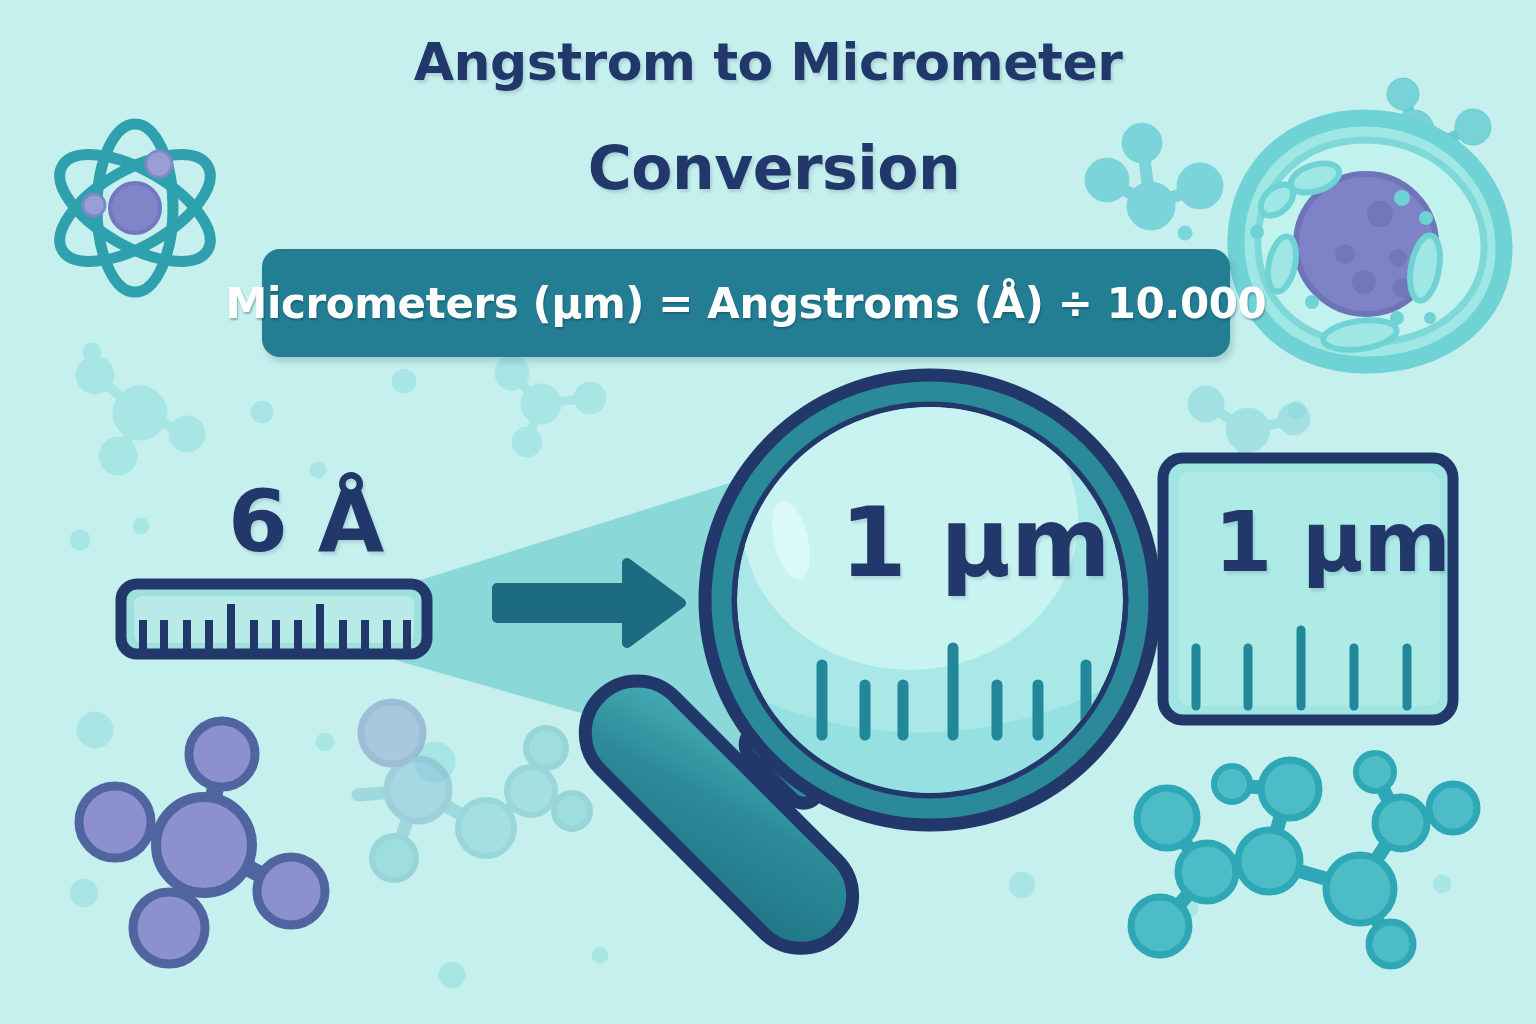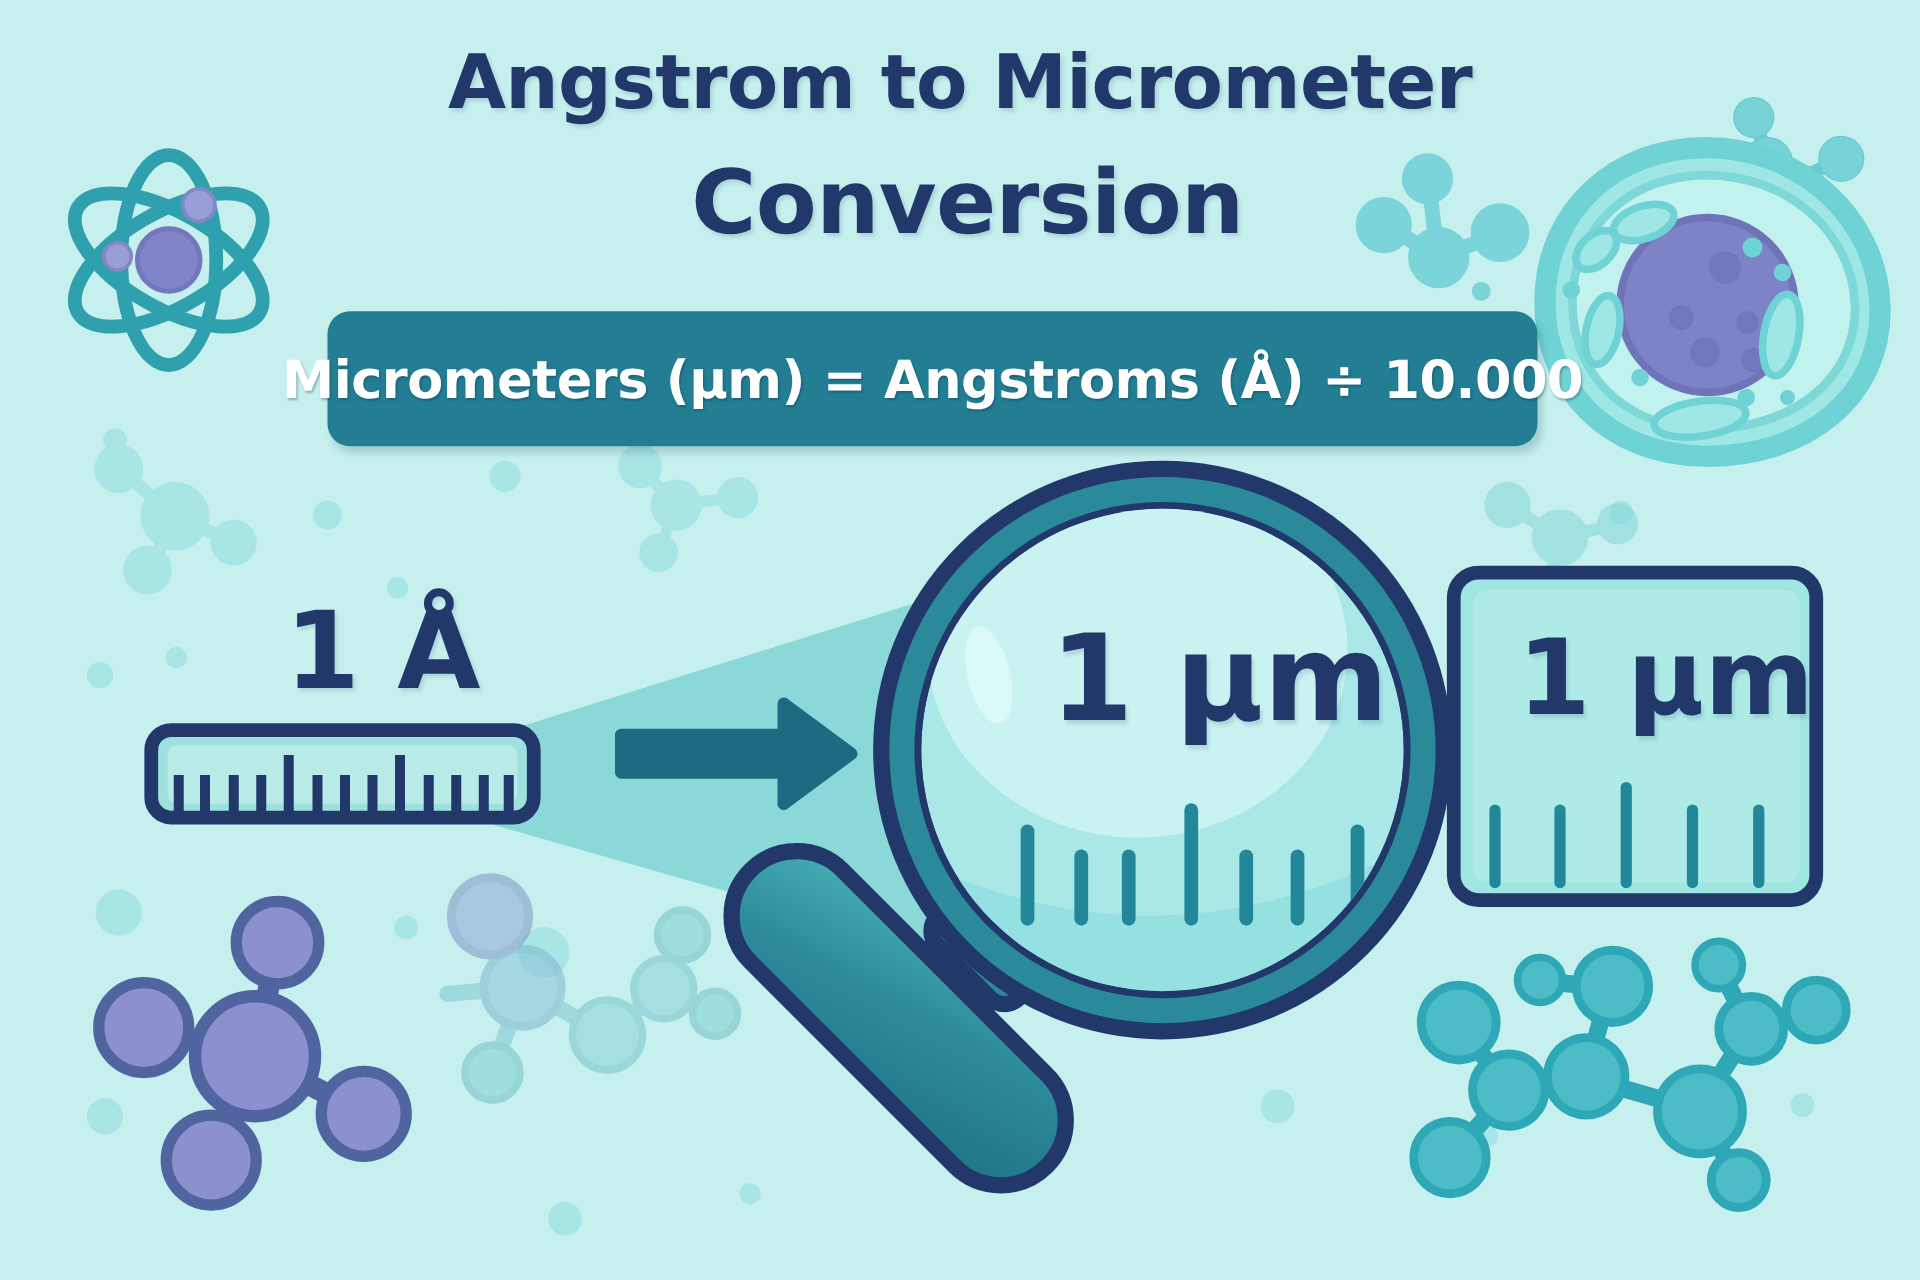--- a/index.html
+++ b/index.html
@@ -19,22 +19,22 @@
     position:absolute;
     left:0;right:0;
     text-align:center;
     color:#22386b;
     font-family:"DejaVu Sans",sans-serif;
     font-weight:bold;
     letter-spacing:-0.5px;
     line-height:1.0;
     text-shadow:2px 3px 3px rgba(40,70,110,.17);
   }
-  #title-line1{top:36px;font-size:60px;}
-  #title-line2{top:126px;font-size:71px;margin-left:12px;}
+  #title-line1{top:36px;font-size:52px;}
+  #title-line2{top:138px;font-size:60px;margin-left:12px;}
 
   #formula-banner{
     position:absolute;
     left:262px; top:249px;
     width:968px; height:108px;
     background:#237e94;
     border-radius:18px;
     box-shadow:3px 5px 6px rgba(30,70,90,.20);
     display:flex;align-items:center;justify-content:center;
   }
@@ -327,17 +327,17 @@
     </g>
   </svg>
 
   <div class="ttl" id="title-line1">Angstrom to Micrometer</div>
   <div class="ttl" id="title-line2">Conversion</div>
 
   <div id="formula-banner">
     <span id="formula-text">Micrometers (μm) = Angstroms (Å) ÷ 10.000</span>
   </div>
 
-  <div class="unit-label" id="label-angstrom">1 Å</div>
+  <div class="unit-label" id="label-angstrom">6 Å</div>
   <div class="unit-label" id="label-lens">1 μm</div>
   <div class="unit-label" id="label-panel">1 μm</div>
 
 </div>
 
 </body></html>

